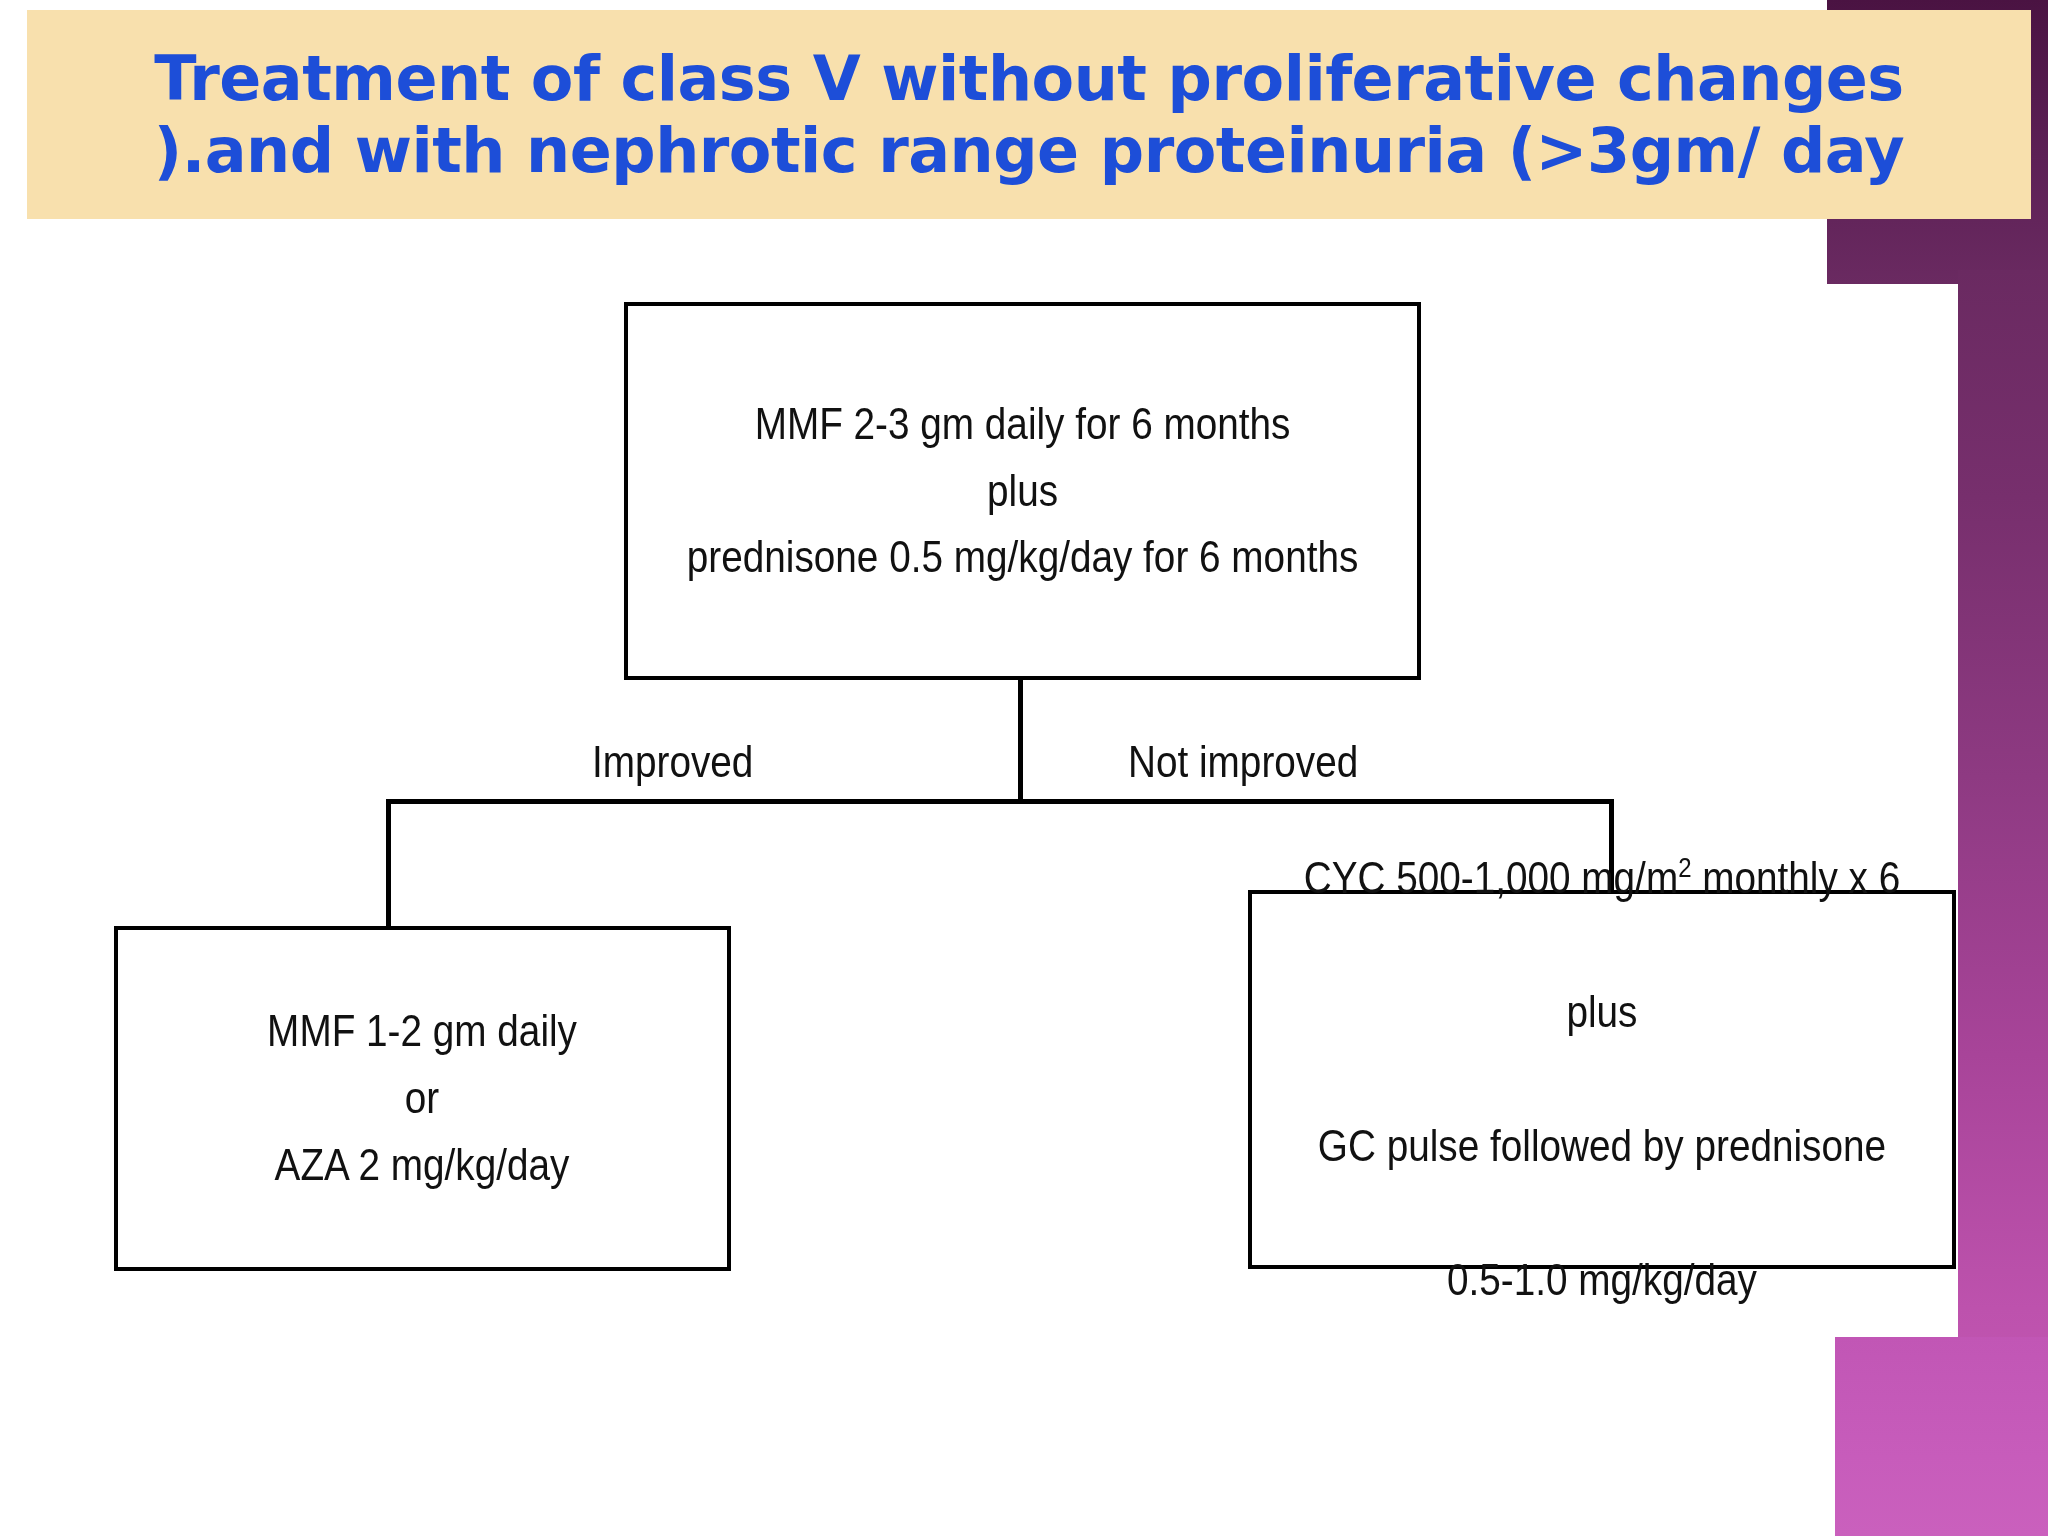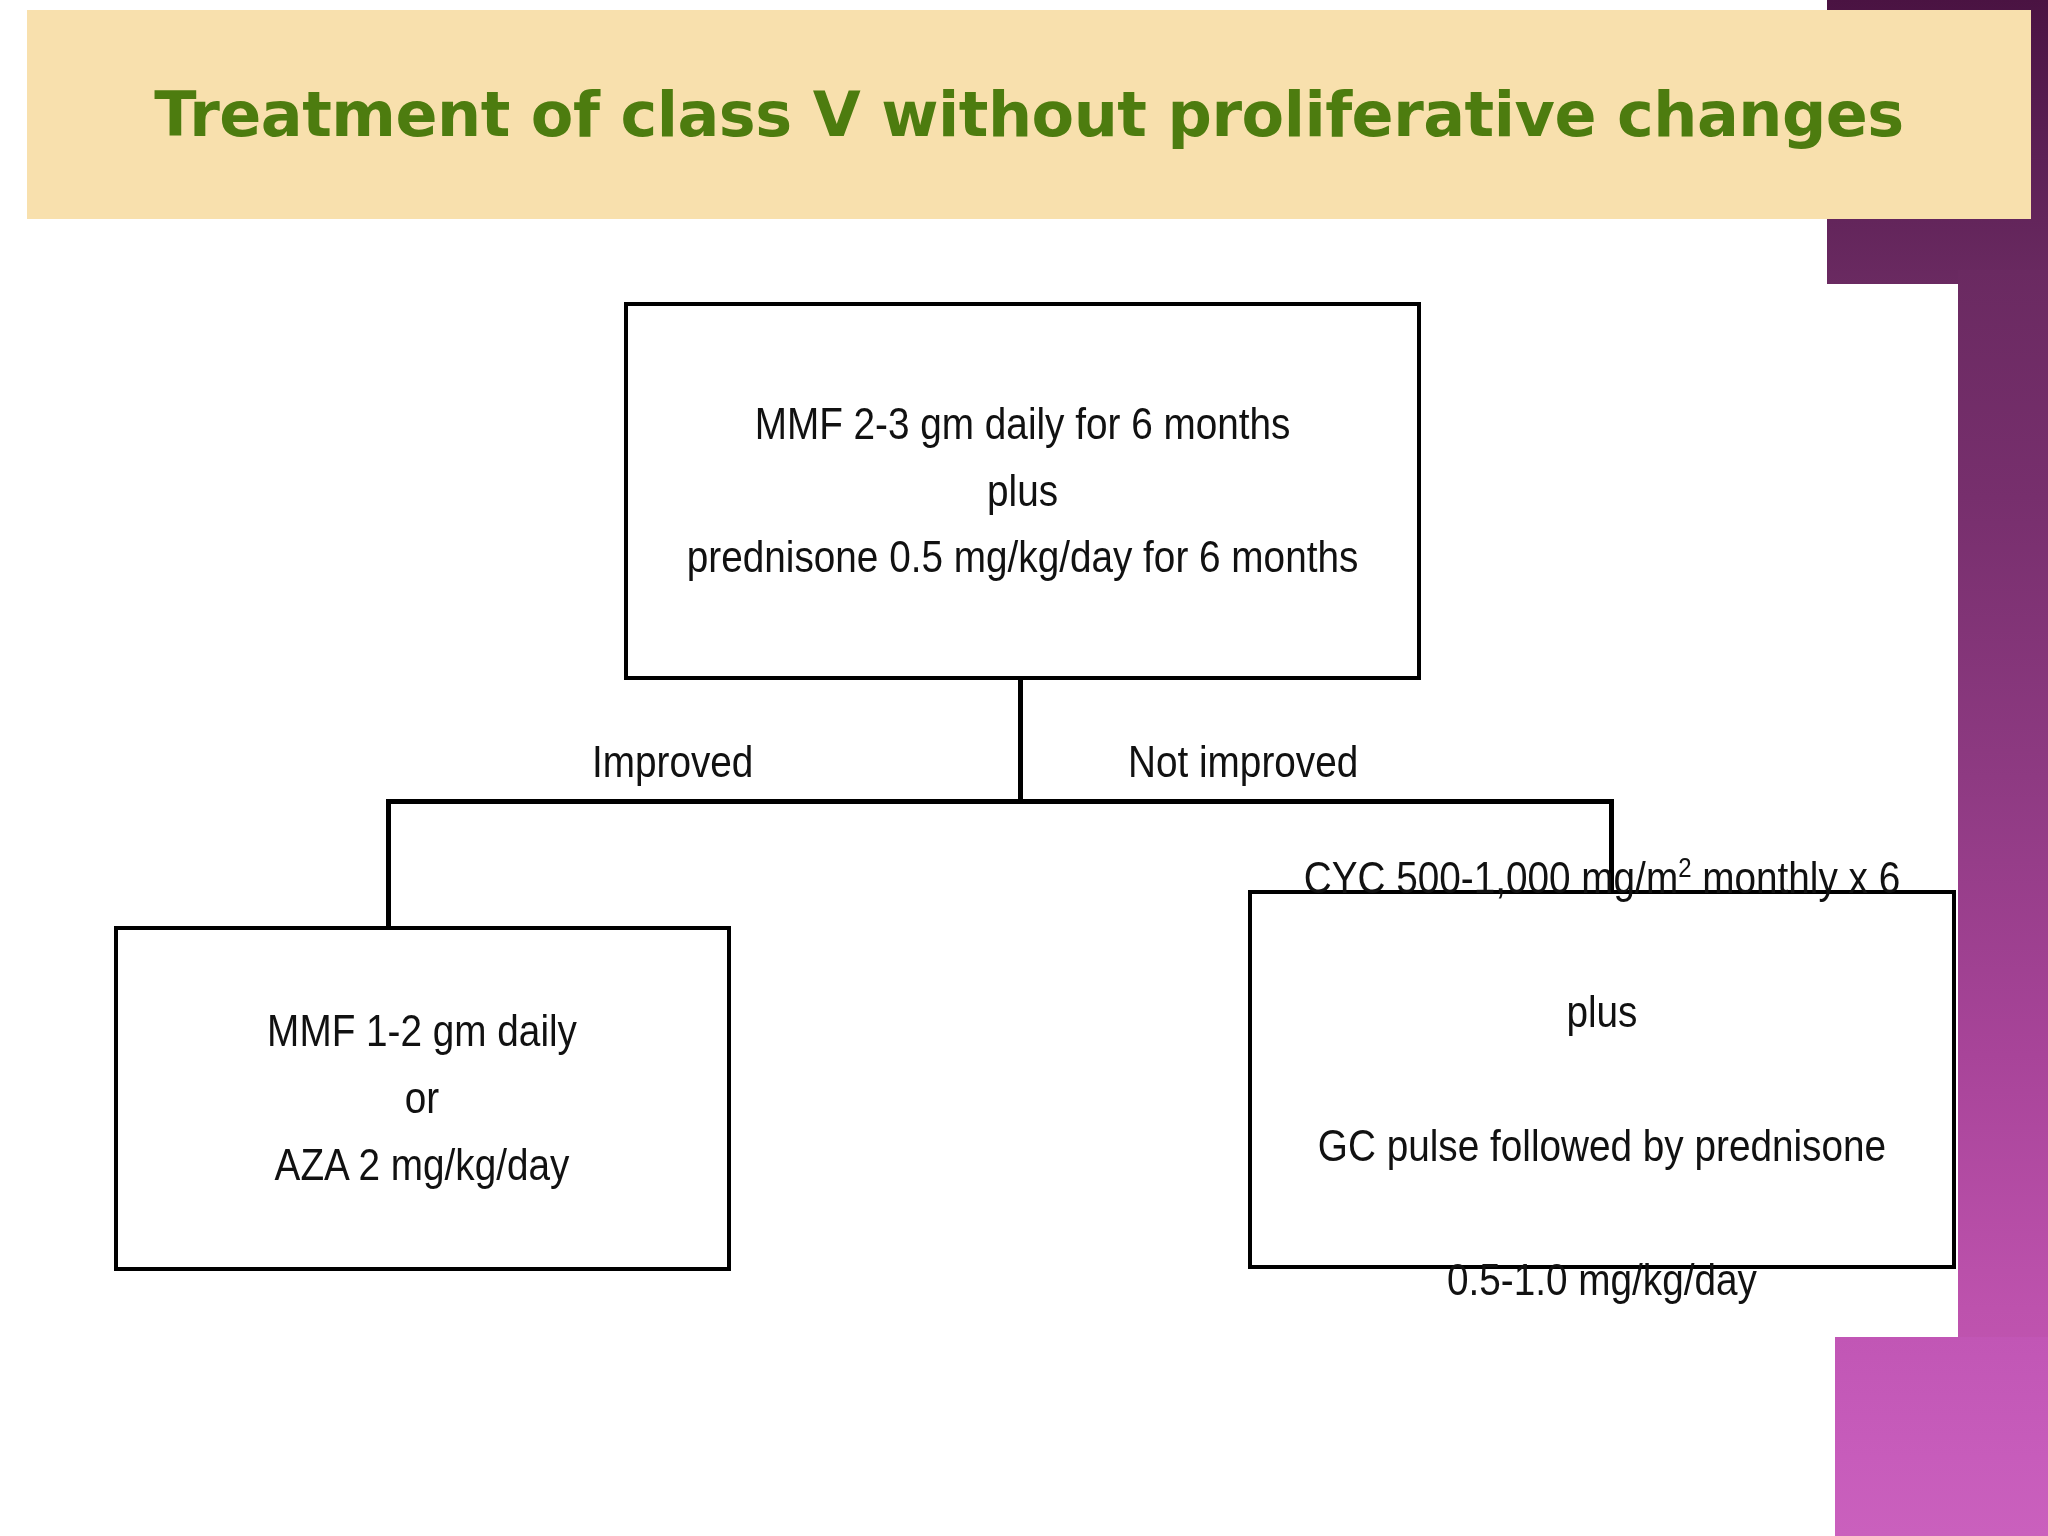--- a/index.html
+++ b/index.html
@@ -55,21 +55,21 @@
     top: 10px;
     width: 2004px;
     height: 209px;
     background: #f8e0ad;
     box-sizing: border-box;
     display: flex;
     align-items: center;
     justify-content: center;
   }
   .title-text {
-    color: #4d7c0f;
+    color: #1d4ed8;
     font-family: "DejaVu Sans", sans-serif;
     font-weight: bold;
     font-size: 62px;
     line-height: 1.16;
     text-align: center;
     letter-spacing: -0.5px;
     width: 100%;
     padding: 0 30px;
     box-sizing: border-box;
   }
@@ -132,20 +132,21 @@
 
 <div id="slide">
 
   <div class="deco-top-block"></div>
   <div class="deco-right-bar"></div>
   <div class="deco-bottom-block"></div>
 
   <div class="title-banner">
     <div class="title-text">
       <div>Treatment of class V without proliferative changes</div>
+      <div>).and with nephrotic range proteinuria (&gt;3gm/ day</div>
     </div>
   </div>
 
   <div class="flow-box" id="box-top">
     <div class="box-text">MMF 2-3 gm daily for 6 months
 plus
 prednisone 0.5 mg/kg/day for 6 months</div>
   </div>
 
   <div class="conn" id="conn-stem"></div>

